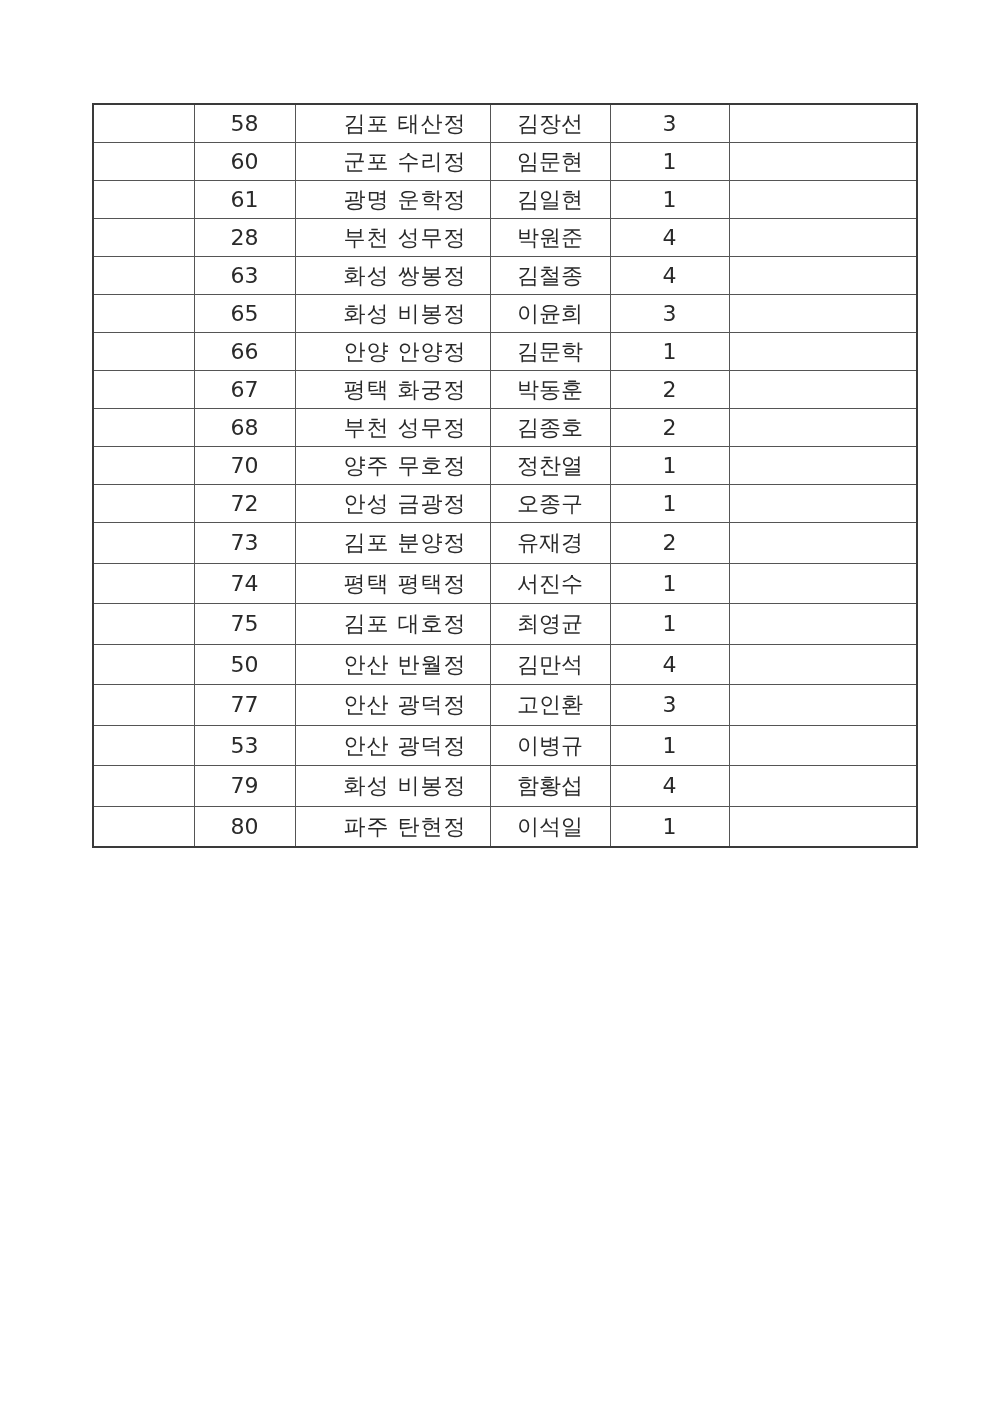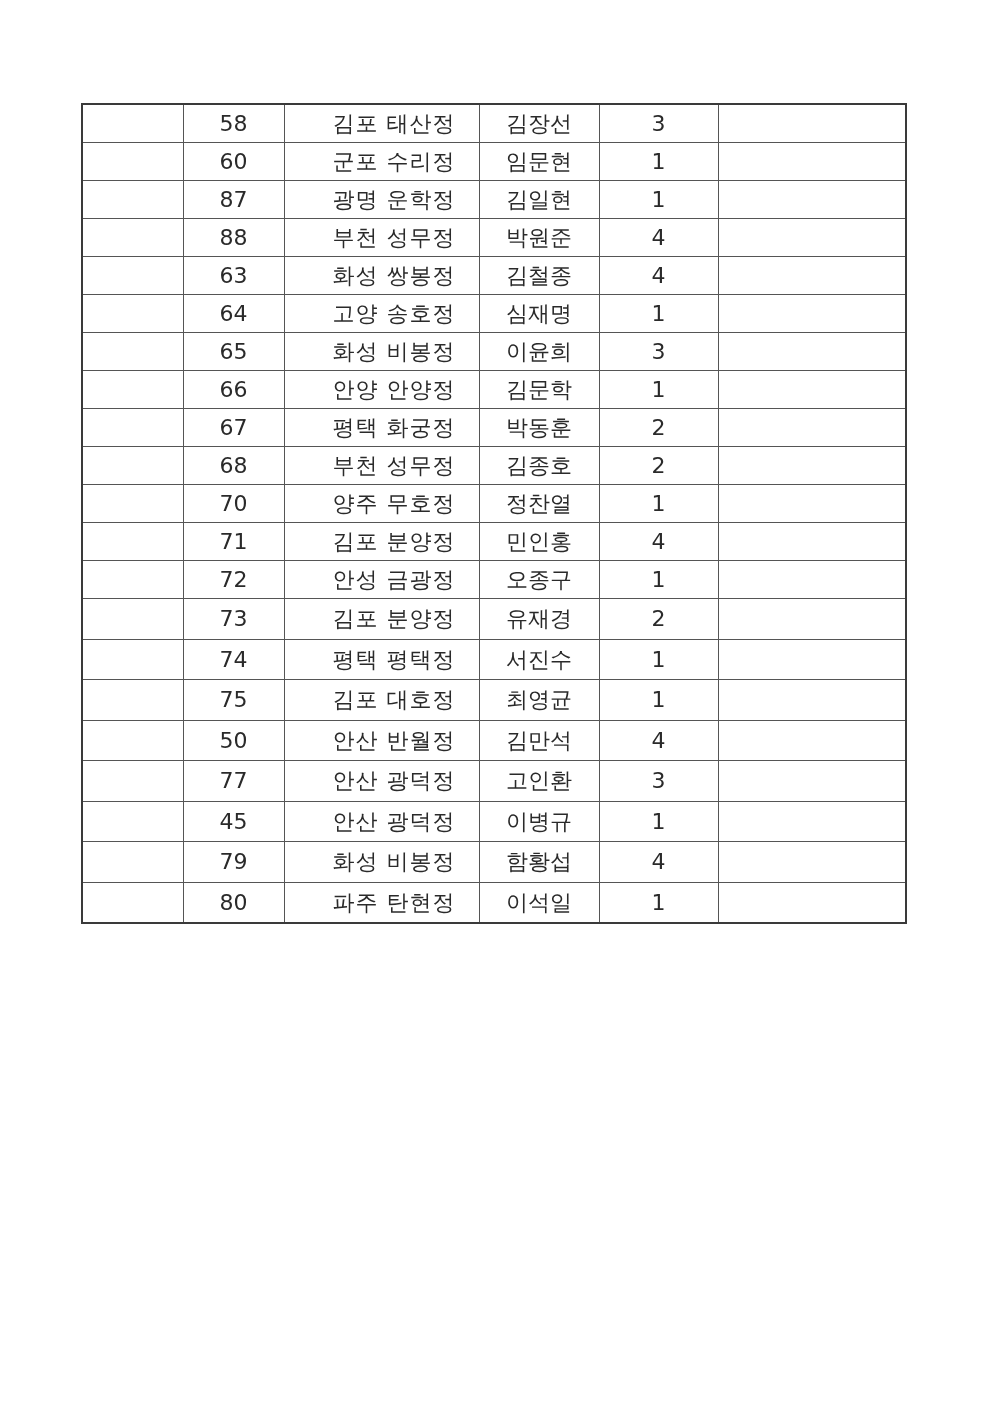--- a/index.html
+++ b/index.html
@@ -1,18 +1,18 @@
 <!DOCTYPE html>
 <html><head>
   <meta charset="utf-8">
   <style>
     html, body { margin: 0; padding: 0; background: #ffffff; }
     body { width: 992px; height: 1403px; position: relative; overflow: hidden;
       font-family: "DejaVu Sans", "Liberation Sans", sans-serif; color: #2a2a2a; }
-    .table-wrap { position: absolute; left: 81px; top: 103px; width: 824px; }
+    .table-wrap { position: absolute; left: 92px; top: 103px; width: 824px; }
     table { border-collapse: collapse; width: 824px; table-layout: fixed;
       border: 2px solid #3a3a3a; }
     col.c0 { width: 101px; } col.c1 { width: 101px; } col.c2 { width: 195px; }
     col.c3 { width: 120px; } col.c4 { width: 119px; } col.c5 { width: 188px; }
     td { border: 1.5px solid #555; text-align: center; vertical-align: middle;
       font-size: 22px; padding: 0; height: 37px; line-height: 37px; white-space: nowrap; }
     tr.tall td { height: 39.5px; line-height: 39.5px; }
     td.num { font-size: 22px; letter-spacing: 0px; }
     td.place { letter-spacing: 1px; padding-left: 25px; }
   </style>
@@ -41,48 +41,40 @@
         <tr>
           <td></td>
           <td class="num">60</td>
           <td class="place">군포 수리정</td>
           <td>임문현</td>
           <td class="num">1</td>
           <td></td>
         </tr>
         <tr>
           <td></td>
-          <td class="num">87</td>
+          <td class="num">61</td>
           <td class="place">광명 운학정</td>
           <td>김일현</td>
           <td class="num">1</td>
           <td></td>
         </tr>
         <tr>
           <td></td>
-          <td class="num">88</td>
+          <td class="num">28</td>
           <td class="place">부천 성무정</td>
           <td>박원준</td>
           <td class="num">4</td>
           <td></td>
         </tr>
         <tr>
           <td></td>
           <td class="num">63</td>
           <td class="place">화성 쌍봉정</td>
           <td>김철종</td>
           <td class="num">4</td>
-          <td></td>
-        </tr>
-        <tr>
-          <td></td>
-          <td class="num">64</td>
-          <td class="place">고양 송호정</td>
-          <td>심재명</td>
-          <td class="num">1</td>
           <td></td>
         </tr>
         <tr>
           <td></td>
           <td class="num">65</td>
           <td class="place">화성 비봉정</td>
           <td>이윤희</td>
           <td class="num">3</td>
           <td></td>
         </tr>
@@ -109,28 +101,20 @@
           <td>김종호</td>
           <td class="num">2</td>
           <td></td>
         </tr>
         <tr>
           <td></td>
           <td class="num">70</td>
           <td class="place">양주 무호정</td>
           <td>정찬열</td>
           <td class="num">1</td>
-          <td></td>
-        </tr>
-        <tr>
-          <td></td>
-          <td class="num">71</td>
-          <td class="place">김포 분양정</td>
-          <td>민인홍</td>
-          <td class="num">4</td>
           <td></td>
         </tr>
         <tr>
           <td></td>
           <td class="num">72</td>
           <td class="place">안성 금광정</td>
           <td>오종구</td>
           <td class="num">1</td>
           <td></td>
         </tr>
@@ -169,21 +153,21 @@
         <tr class="tall">
           <td></td>
           <td class="num">77</td>
           <td class="place">안산 광덕정</td>
           <td>고인환</td>
           <td class="num">3</td>
           <td></td>
         </tr>
         <tr class="tall">
           <td></td>
-          <td class="num">45</td>
+          <td class="num">53</td>
           <td class="place">안산 광덕정</td>
           <td>이병규</td>
           <td class="num">1</td>
           <td></td>
         </tr>
         <tr class="tall">
           <td></td>
           <td class="num">79</td>
           <td class="place">화성 비봉정</td>
           <td>함황섭</td>

